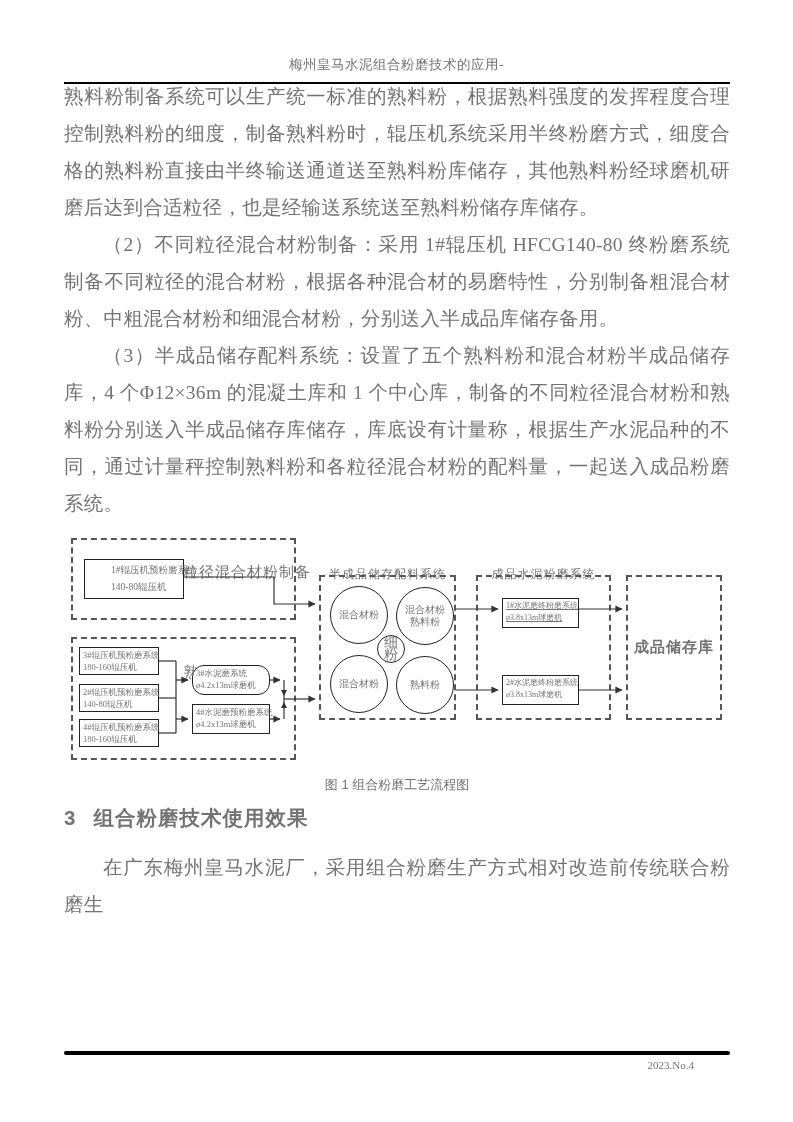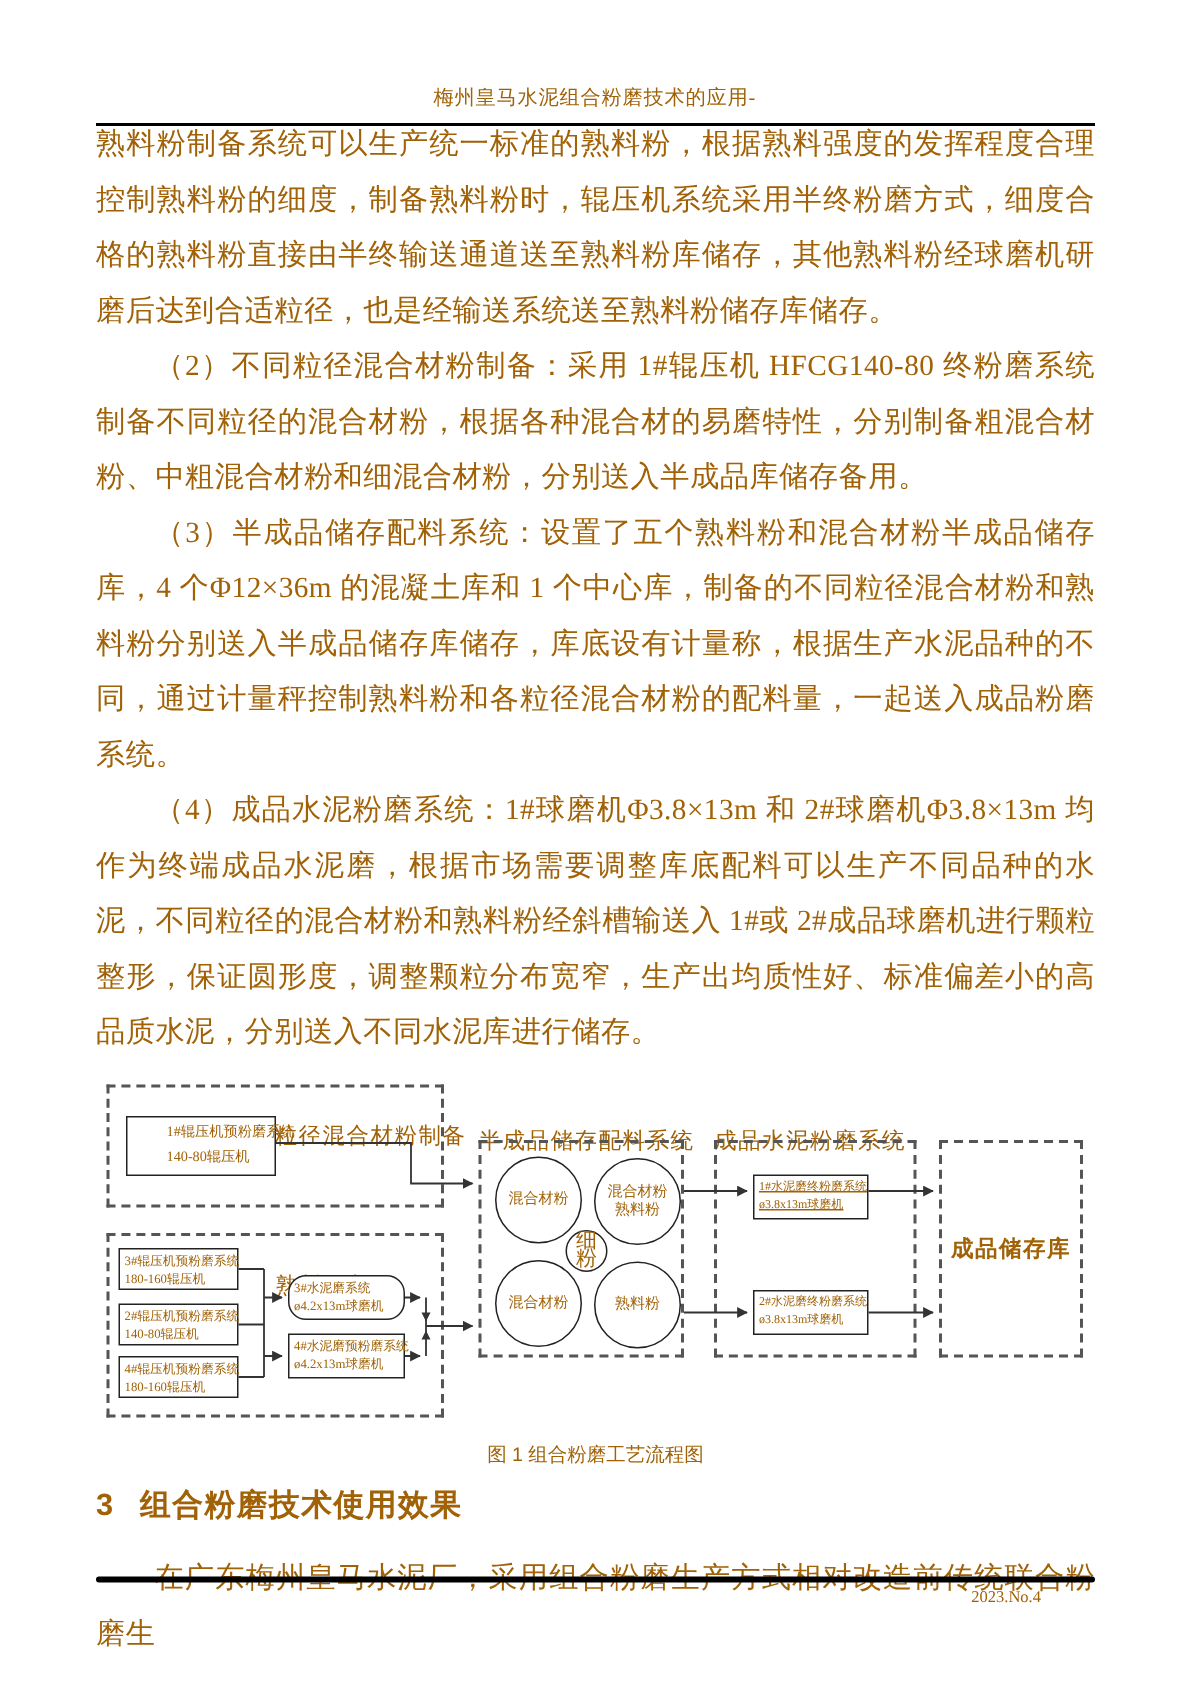--- a/index.html
+++ b/index.html
@@ -1,34 +1,34 @@
 <!DOCTYPE html>
 <html><head>
 <meta charset="utf-8">
 <style>
   html,body{margin:0;padding:0;background:#fff;}
-  .page{position:relative;width:793px;height:1122px;background:#fff;color:#a16207;
+  .page{position:relative;width:793px;height:1122px;background:#fff;color:#737373;
         font-family:"Liberation Serif","DejaVu Serif",serif;overflow:hidden;}
 
   
   .hdr-title{position:absolute;top:56px;left:0;right:0;text-align:center;
              font-size:13.5px;letter-spacing:.5px;}
   .hdr-rule{position:absolute;top:82px;left:64px;width:666px;height:2px;background:#000;}
 
   
   .content{position:absolute;left:64px;top:78px;width:666px;}
   .par{font-size:19.5px;line-height:37px;margin:0;text-align:justify;
        text-justify:inter-character;text-indent:2em;letter-spacing:.3px;}
   .par.first{text-indent:0;}
 
   
   .diagram{position:relative;width:680px;height:238px;margin:10px 0 0 -5px;}
   .dash{position:absolute;border:2px dashed #555;box-sizing:border-box;background:transparent;}
   .sec-title{position:absolute;font-weight:normal;font-size:15px;white-space:nowrap;letter-spacing:1px;margin-top:24px;}
-  .sec-title.small{font-size:15px;text-align:left;}
+  .sec-title.small{font-size:12px;text-align:center;}
   .node{position:absolute;border:1.2px solid #222;box-sizing:border-box;background:#fff;
         font-size:8.5px;line-height:12px;padding:1px 3px;white-space:nowrap;}
   .node.big{font-size:9.5px;line-height:17px;padding:2px 4px;}
   .circ{position:absolute;border:1.4px solid #222;border-radius:50%;box-sizing:border-box;
         display:flex;flex-direction:column;align-items:center;justify-content:center;
         text-align:center;font-size:10px;line-height:12px;background:#fff;}
   .store-label{position:absolute;left:567px;top:43px;width:96px;height:145px;
         display:flex;align-items:center;justify-content:center;font-size:15px;
         font-weight:bold;letter-spacing:1px;}
   .wires{position:absolute;left:0;top:0;pointer-events:none;}
@@ -51,21 +51,20 @@
 
 <div class="page">
 
   <div class="hdr-title">梅州皇马水泥组合粉磨技术的应用-</div>
   <div class="hdr-rule"></div>
 
   <div class="content">
     <p class="par first">熟料粉制备系统可以生产统一标准的熟料粉，根据熟料强度的发挥程度合理控制熟料粉的细度，制备熟料粉时，辊压机系统采用半终粉磨方式，细度合格的熟料粉直接由半终输送通道送至熟料粉库储存，其他熟料粉经球磨机研磨后达到合适粒径，也是经输送系统送至熟料粉储存库储存。</p>
     <p class="par">（2）不同粒径混合材粉制备：采用 1#辊压机 HFCG140-80 终粉磨系统制备不同粒径的混合材粉，根据各种混合材的易磨特性，分别制备粗混合材粉、中粗混合材粉和细混合材粉，分别送入半成品库储存备用。</p>
     <p class="par">（3）半成品储存配料系统：设置了五个熟料粉和混合材粉半成品储存库，4 个Φ12×36m 的混凝土库和 1 个中心库，制备的不同粒径混合材粉和熟料粉分别送入半成品储存库储存，库底设有计量称，根据生产水泥品种的不同，通过计量秤控制熟料粉和各粒径混合材粉的配料量，一起送入成品粉磨系统。</p>
-    <p class="par">（4）成品水泥粉磨系统：1#球磨机Φ3.8×13m 和 2#球磨机Φ3.8×13m 均作为终端成品水泥磨，根据市场需要调整库底配料可以生产不同品种的水泥，不同粒径的混合材粉和熟料粉经斜槽输送入 1#或 2#成品球磨机进行颗粒整形，保证圆形度，调整颗粒分布宽窄，生产出均质性好、标准偏差小的高品质水泥，分别送入不同水泥库进行储存。</p>
 
     <div class="diagram">
 
       <div class="dash" style="left:12px;top:6px;width:225px;height:82px;"></div>
       <div class="sec-title" style="left:92px;top:7px;">不同粒径混合材粉制备</div>
       <div class="node big" style="left:25px;top:27px;width:100px;height:40px;padding-left:26px;">
         <div>1#辊压机预粉磨系统</div>
         <div>140-80辊压机</div>
       </div>
 

